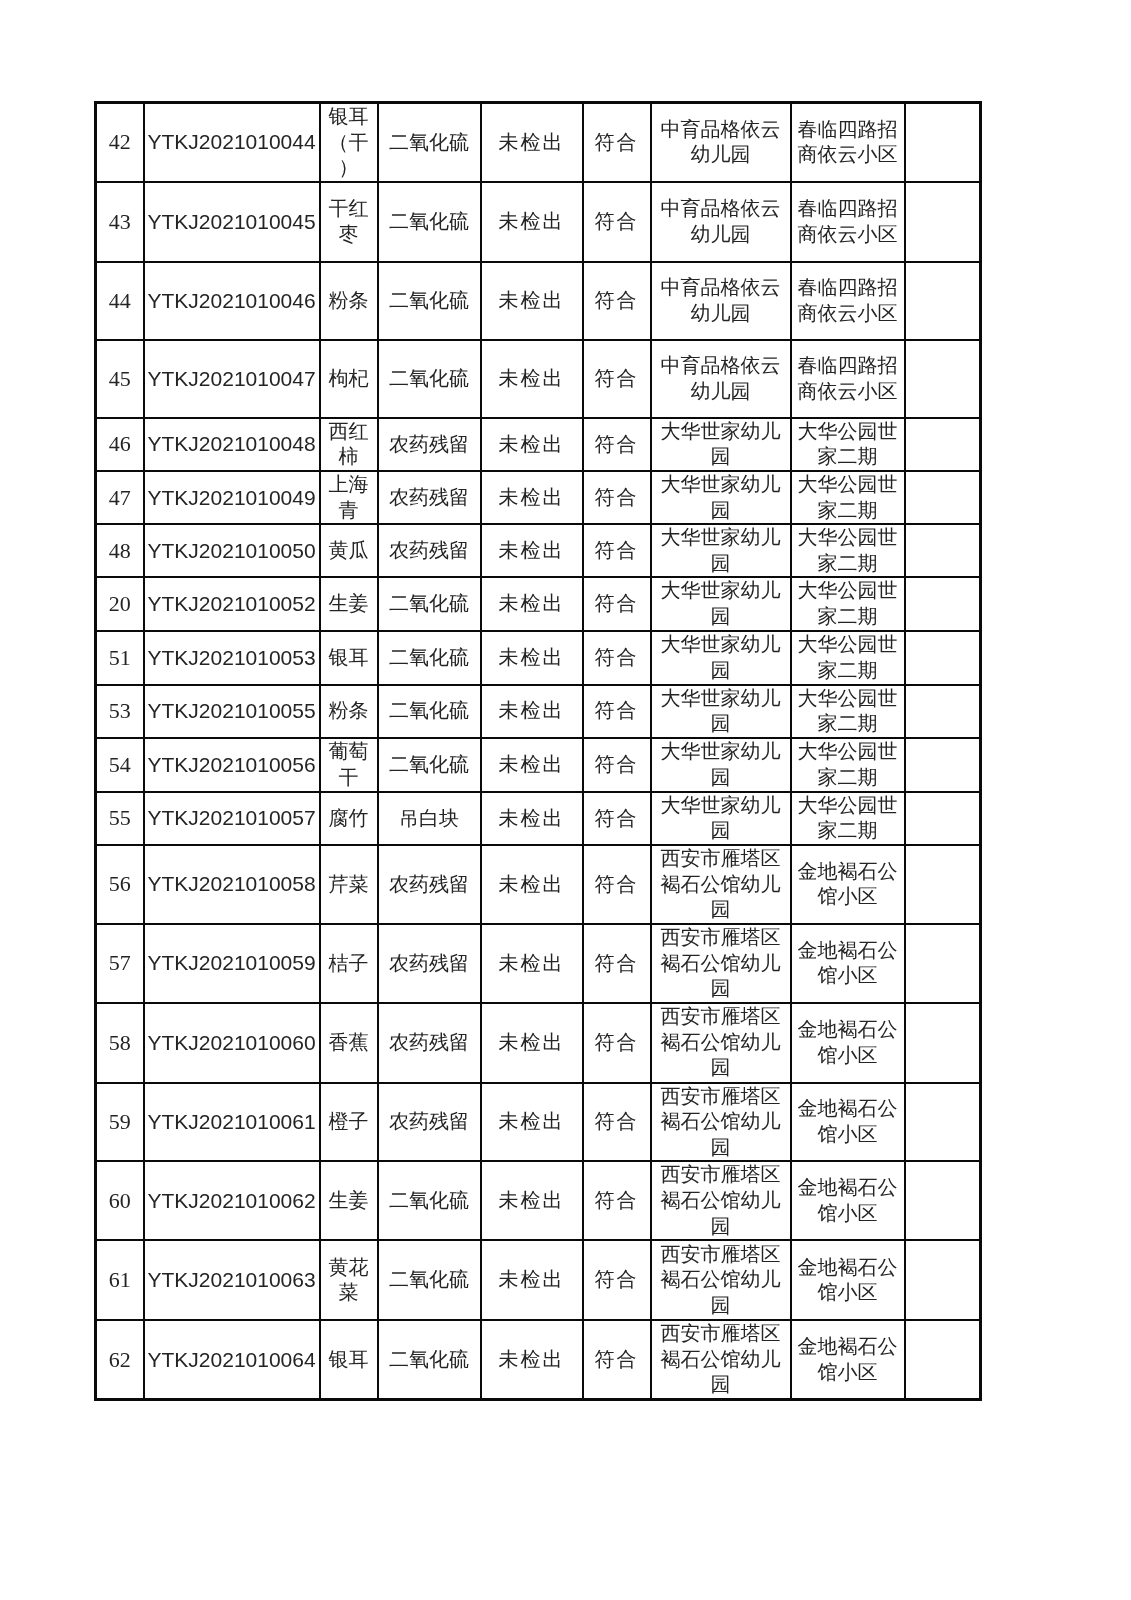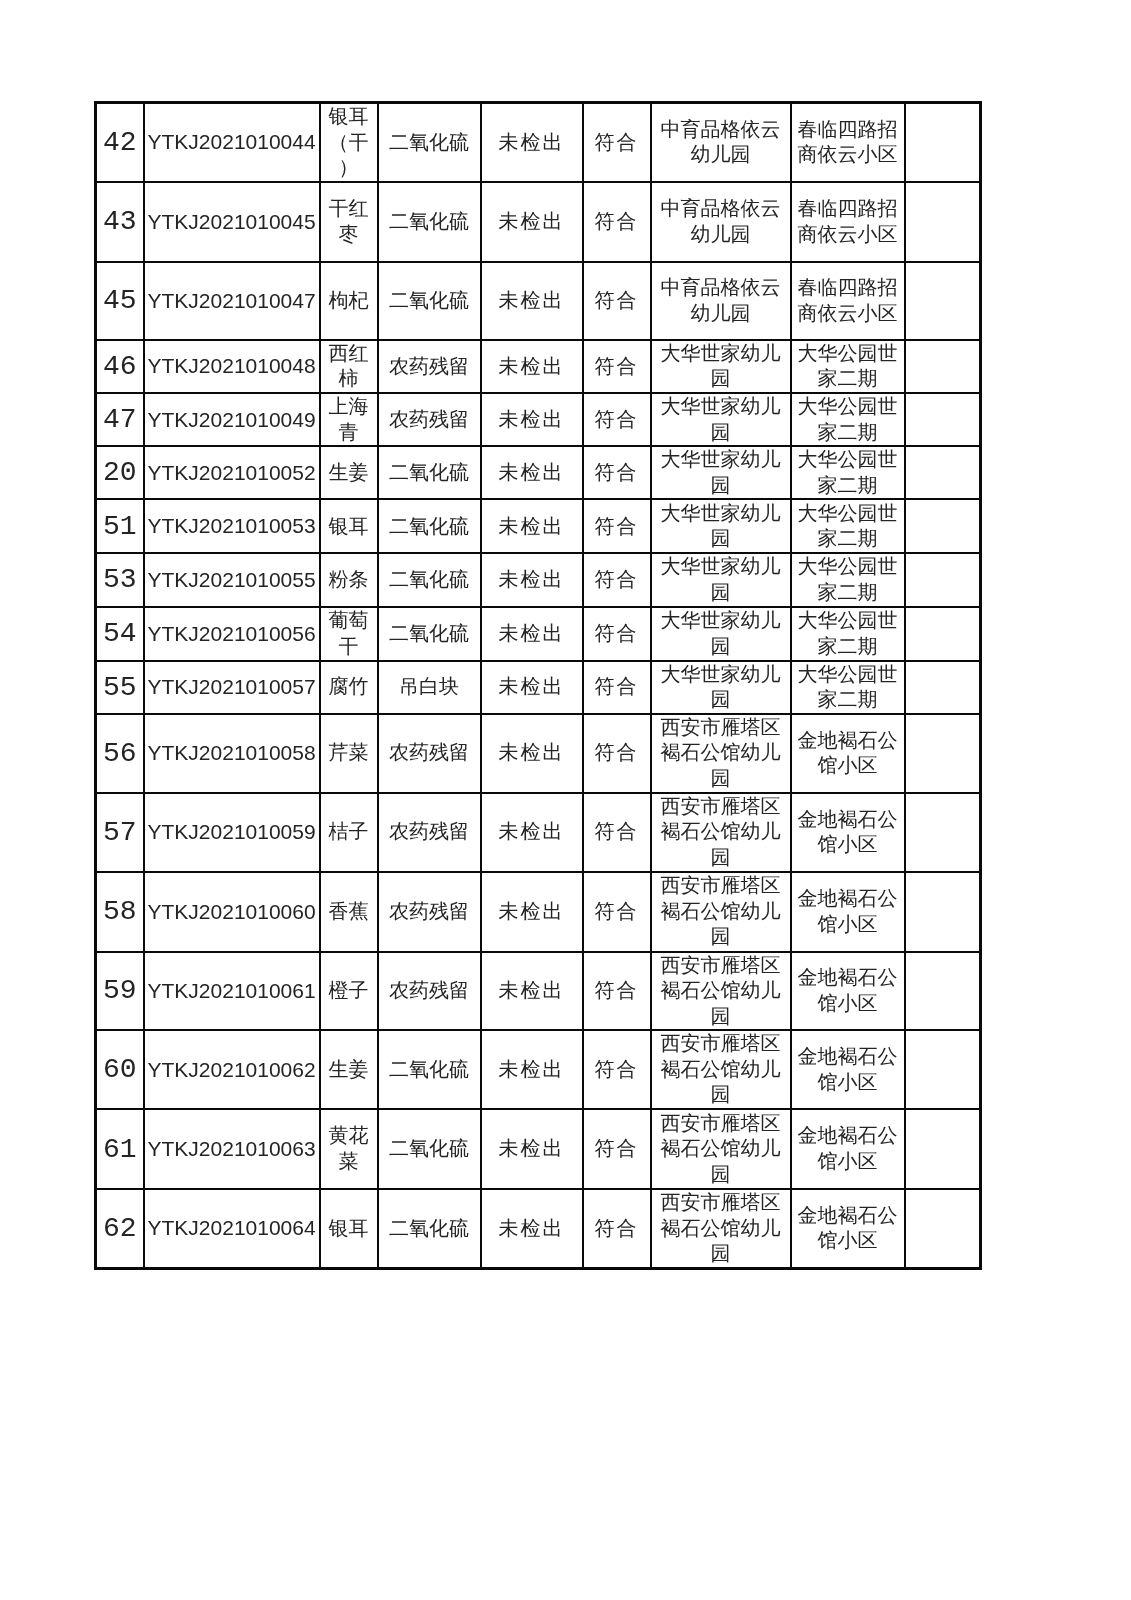--- a/index.html
+++ b/index.html
@@ -27,22 +27,22 @@
   }
   table.inspection td {
     border: 2px solid #0a0a0a;
     padding: 0 3px;
     text-align: center;
     vertical-align: middle;
     overflow: hidden;
     color: #242424;
   }
   td.c-num {
-    font-family: Liberation Mono, monospace;
-    font-size: 28px;
+    font-family: Liberation Serif, serif;
+    font-size: 22px;
     color: #1c1c1c;
   }
   td.c-id {
     font-family: Liberation Sans, sans-serif;
     font-size: 21px;
     color: #1c1c1c;
     letter-spacing: 0px;
   }
   td.c-cjk {
     font-family: "Liberation Serif", "DejaVu Serif", serif;
@@ -103,20 +103,31 @@
           <td class="c-id">YTKJ2021010045</td>
           <td class="c-cjk c-name">干红枣</td>
           <td class="c-cjk c-item">二氧化硫</td>
           <td class="c-cjk c-result">未检出</td>
           <td class="c-cjk c-conclusion">符合</td>
           <td class="c-cjk c-unit">中育品格依云幼儿园</td>
           <td class="c-cjk c-addr">春临四路招商依云小区</td>
           <td class="c-cjk c-remark"></td>
         </tr>
         <tr style="height: 78px;">
+          <td class="c-num">44</td>
+          <td class="c-id">YTKJ2021010046</td>
+          <td class="c-cjk c-name">粉条</td>
+          <td class="c-cjk c-item">二氧化硫</td>
+          <td class="c-cjk c-result">未检出</td>
+          <td class="c-cjk c-conclusion">符合</td>
+          <td class="c-cjk c-unit">中育品格依云幼儿园</td>
+          <td class="c-cjk c-addr">春临四路招商依云小区</td>
+          <td class="c-cjk c-remark"></td>
+        </tr>
+        <tr style="height: 78px;">
           <td class="c-num">45</td>
           <td class="c-id">YTKJ2021010047</td>
           <td class="c-cjk c-name">枸杞</td>
           <td class="c-cjk c-item">二氧化硫</td>
           <td class="c-cjk c-result">未检出</td>
           <td class="c-cjk c-conclusion">符合</td>
           <td class="c-cjk c-unit">中育品格依云幼儿园</td>
           <td class="c-cjk c-addr">春临四路招商依云小区</td>
           <td class="c-cjk c-remark"></td>
         </tr>
@@ -128,20 +139,31 @@
           <td class="c-cjk c-result">未检出</td>
           <td class="c-cjk c-conclusion">符合</td>
           <td class="c-cjk c-unit">大华世家幼儿园</td>
           <td class="c-cjk c-addr">大华公园世家二期</td>
           <td class="c-cjk c-remark"></td>
         </tr>
         <tr style="height: 52px;">
           <td class="c-num">47</td>
           <td class="c-id">YTKJ2021010049</td>
           <td class="c-cjk c-name">上海青</td>
+          <td class="c-cjk c-item">农药残留</td>
+          <td class="c-cjk c-result">未检出</td>
+          <td class="c-cjk c-conclusion">符合</td>
+          <td class="c-cjk c-unit">大华世家幼儿园</td>
+          <td class="c-cjk c-addr">大华公园世家二期</td>
+          <td class="c-cjk c-remark"></td>
+        </tr>
+        <tr style="height: 52px;">
+          <td class="c-num">48</td>
+          <td class="c-id">YTKJ2021010050</td>
+          <td class="c-cjk c-name">黄瓜</td>
           <td class="c-cjk c-item">农药残留</td>
           <td class="c-cjk c-result">未检出</td>
           <td class="c-cjk c-conclusion">符合</td>
           <td class="c-cjk c-unit">大华世家幼儿园</td>
           <td class="c-cjk c-addr">大华公园世家二期</td>
           <td class="c-cjk c-remark"></td>
         </tr>
         <tr style="height: 50px;">
           <td class="c-num">20</td>
           <td class="c-id">YTKJ2021010052</td>

